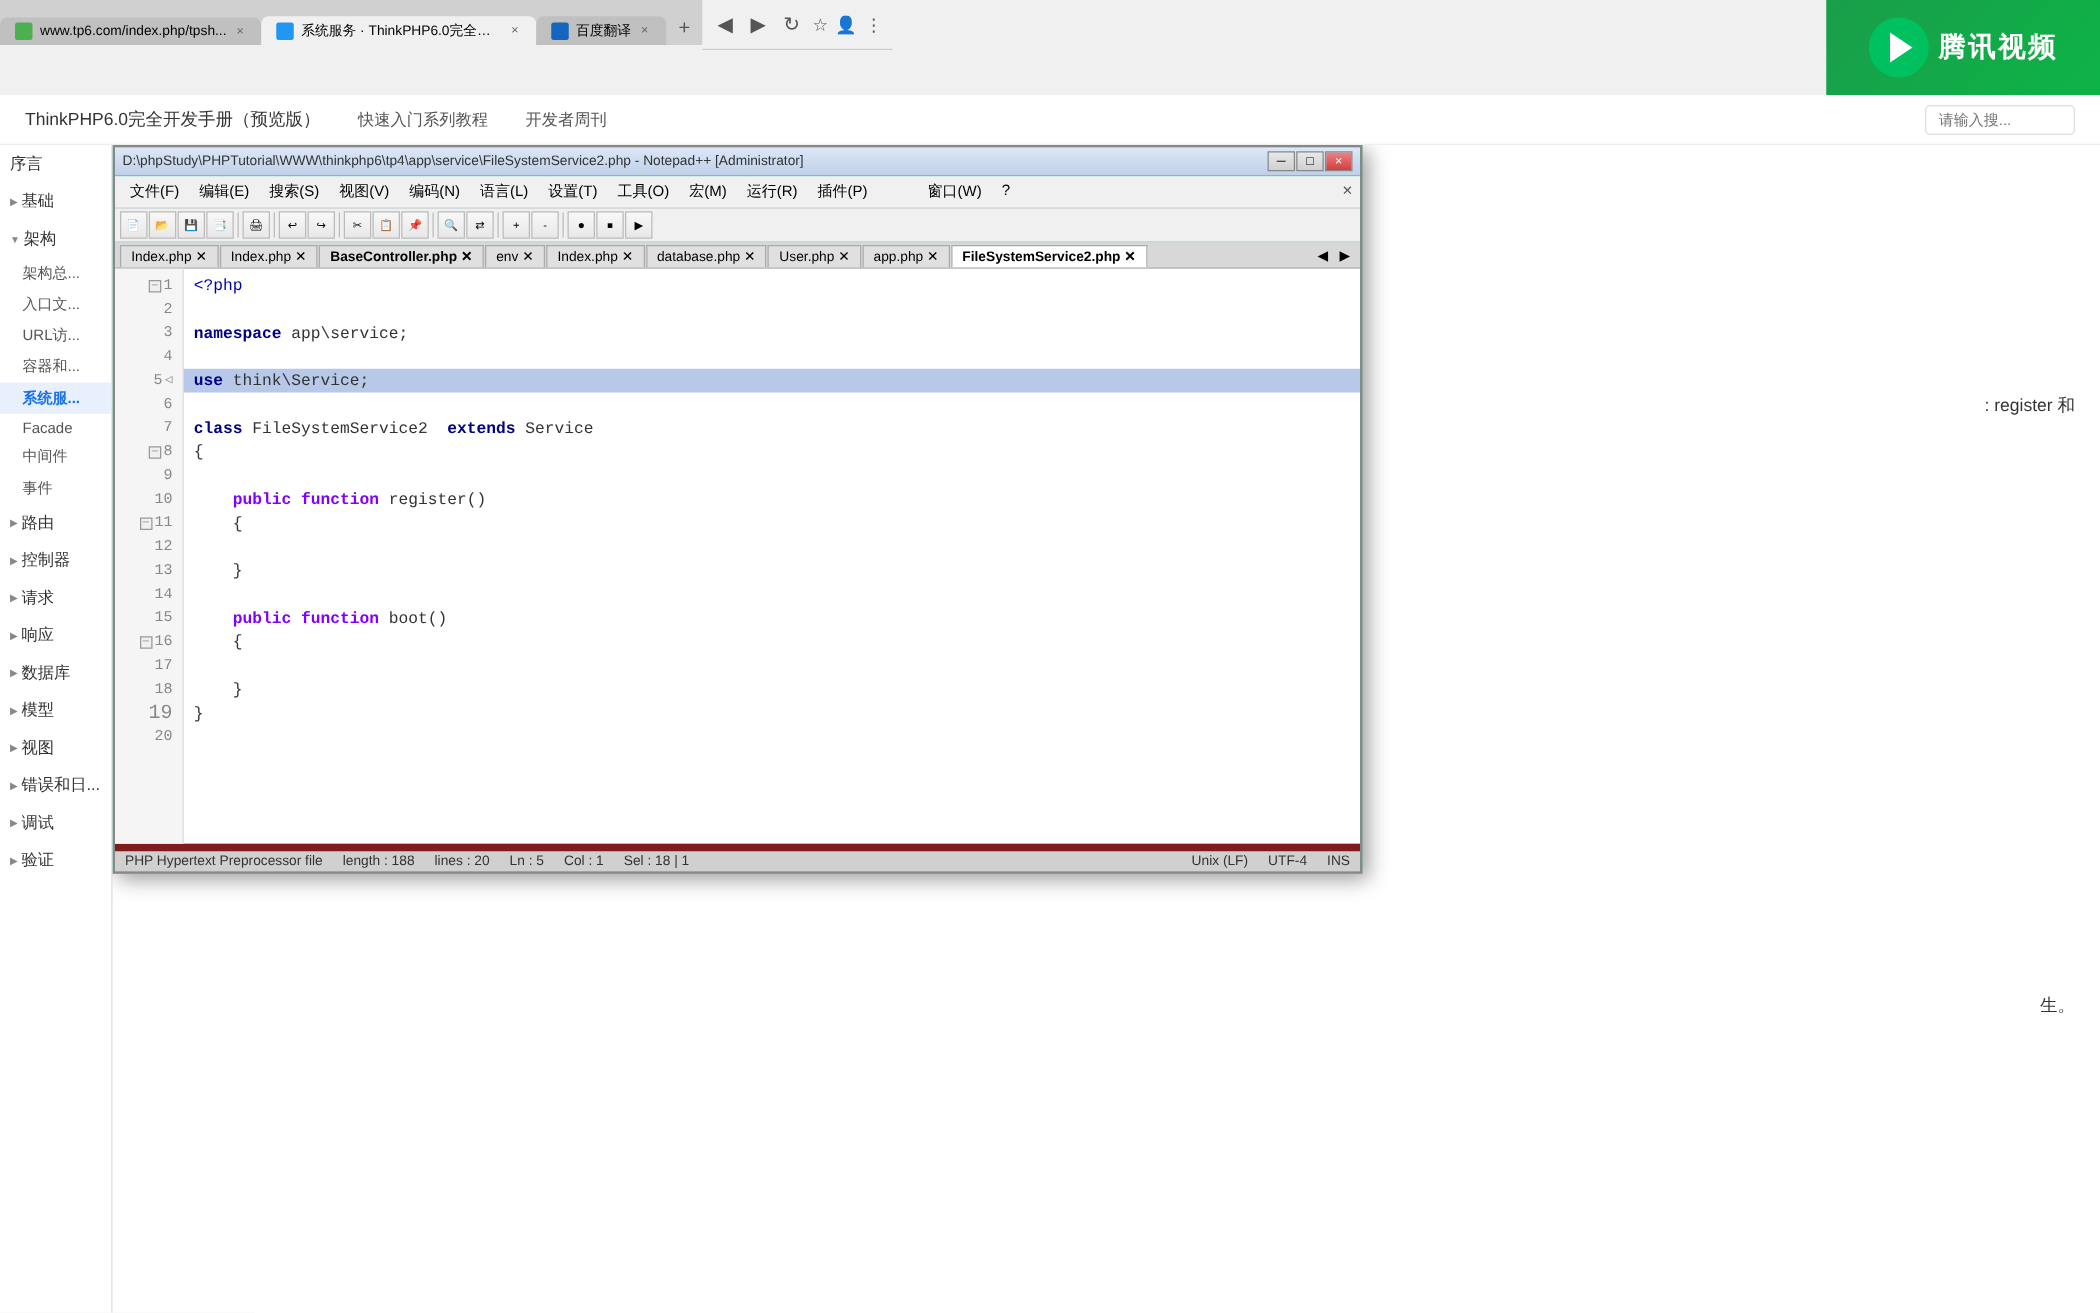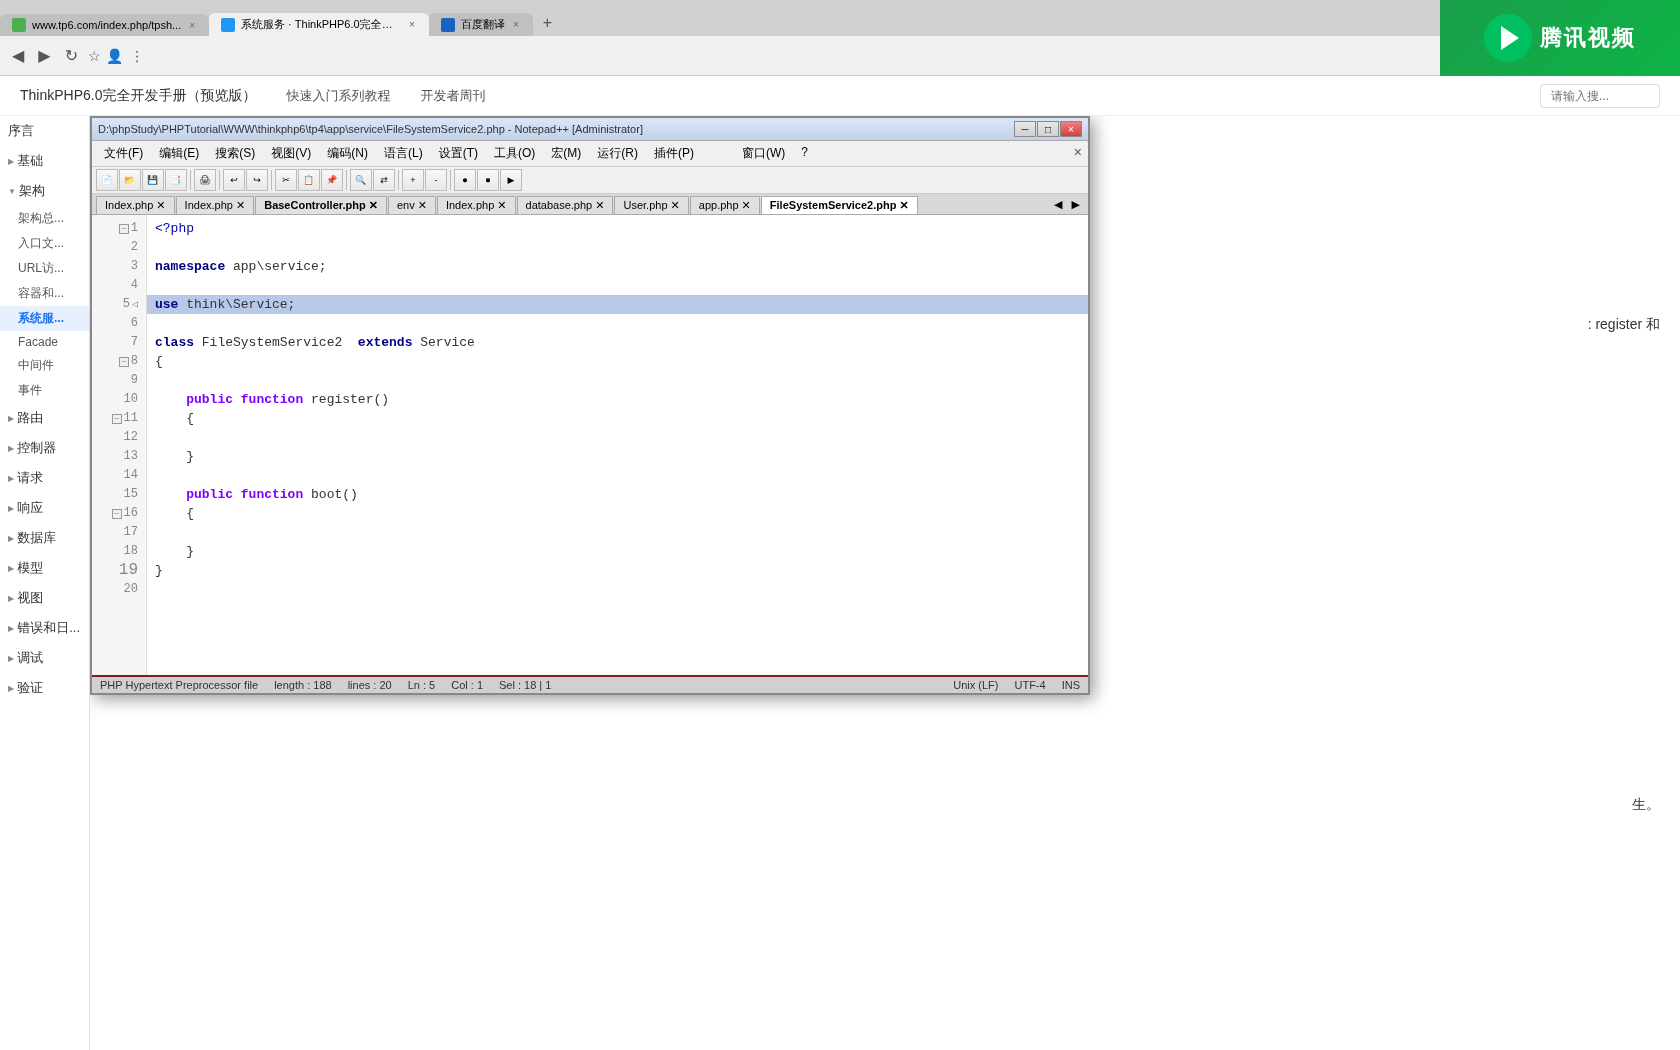--- a/index.html
+++ b/index.html
@@ -12,21 +12,21 @@
     .tab-label { font-size: 11px; white-space: nowrap; overflow: hidden; text-overflow: ellipsis; max-width: 160px; }
     .tab-close { font-size: 10px; color: #666; cursor: pointer; padding: 0 2px; }
     .new-tab-btn { padding: 4px 10px; font-size: 16px; color: #555; cursor: pointer; }
 
     .address-bar { display: flex; align-items: center; padding: 4px 8px; background: #f0f0f0; gap: 6px; border-bottom: 1px solid #ccc; height: 40px; }
     .nav-btn { font-size: 16px; color: #555; cursor: pointer; padding: 2px 4px; background: none; border: none; }
     .nav-btn:disabled { color: #aaa; }
     .url-bar { flex: 1; padding: 4px 10px; border: 1px solid #ccc; border-radius: 16px; font-size: 13px; background: white; outline: none; }
     .toolbar-icon { font-size: 14px; color: #555; cursor: pointer; }
 
-    .page-wrapper { display: flex; flex-direction: column; height: 100%; }
+    .page-wrapper { display: flex; flex-direction: row; height: 100%; }
     .content-wrapper { display: flex; flex: 1; overflow: hidden; }
   </style>
 </head>
 <body>
 
 <div class="page-wrapper">
 
   <div class="tab-bar">
     <div class="tab inactive">
       <div class="tab-favicon" style="background:#4CAF50; border-radius:2px;"></div>
@@ -38,21 +38,21 @@
       <span class="tab-label">系统服务 · ThinkPHP6.0完全开发...</span>
       <span class="tab-close">×</span>
     </div>
     <div class="tab inactive">
       <div class="tab-favicon" style="background:#1565C0; border-radius:2px;"></div>
       <span class="tab-label">百度翻译</span>
       <span class="tab-close">×</span>
     </div>
     <div class="new-tab-btn">+</div>
 
-    <div style="position:absolute; top:0; right:0; width:240px; height:76px; background: linear-gradient(135deg, #1a9e4a, #0db347); display:flex; align-items:center; justify-content:center; z-index:300;text-align:center;">
+    <div style="position:absolute; top:0; right:0; width:219px; height:76px; background: linear-gradient(135deg, #1a9e4a, #0db347); display:flex; align-items:center; justify-content:center; z-index:300;text-align:center;">
       <div style="width:48px; height:48px; background:#00c060; border-radius:50%; display:flex; align-items:center; justify-content:center; margin-right:8px;">
         <div style="width:0; height:0; border-left:18px solid white; border-top:12px solid transparent; border-bottom:12px solid transparent; margin-left:4px;"></div>
       </div>
       <span style="font-size:22px; font-weight:bold; color:white; letter-spacing:2px;">腾讯视频</span>
     </div>
   </div>
 
   <div class="address-bar">
     <button class="nav-btn">◀</button>
     <button class="nav-btn">▶</button>
@@ -287,21 +287,21 @@
             <div style="height:19px;line-height:19px;padding:0 8px;white-space:pre;"> </div>
 
             <div style="height:19px;line-height:19px;padding:0 8px;white-space:pre;font-size:13px;"><span style="color:#333;">    }</span></div>
 
             <div style="height:19px;line-height:19px;padding:0 8px;white-space:pre;font-size:13px;"><span style="color:#333;">}</span></div>
 
             <div style="height:19px;line-height:19px;padding:0 8px;white-space:pre;"> </div>
           </div>
         </div>
 
-        <div style="background:#d0d0d0; padding:2px 8px; display:flex; gap:16px; font-size:11px; color:#333; border-top:2px solid #7f1d1d;">
+        <div style="background:#d0d0d0; padding:2px 8px; display:flex; gap:16px; font-size:11px; color:#333; border-top:6px solid #7f1d1d;">
           <span>PHP Hypertext Preprocessor file</span>
           <span>length : 188</span>
           <span>lines : 20</span>
           <span>Ln : 5</span>
           <span>Col : 1</span>
           <span>Sel : 18 | 1</span>
           <span style="margin-left:auto;">Unix (LF)</span>
           <span>UTF-4</span>
           <span>INS</span>
         </div>

